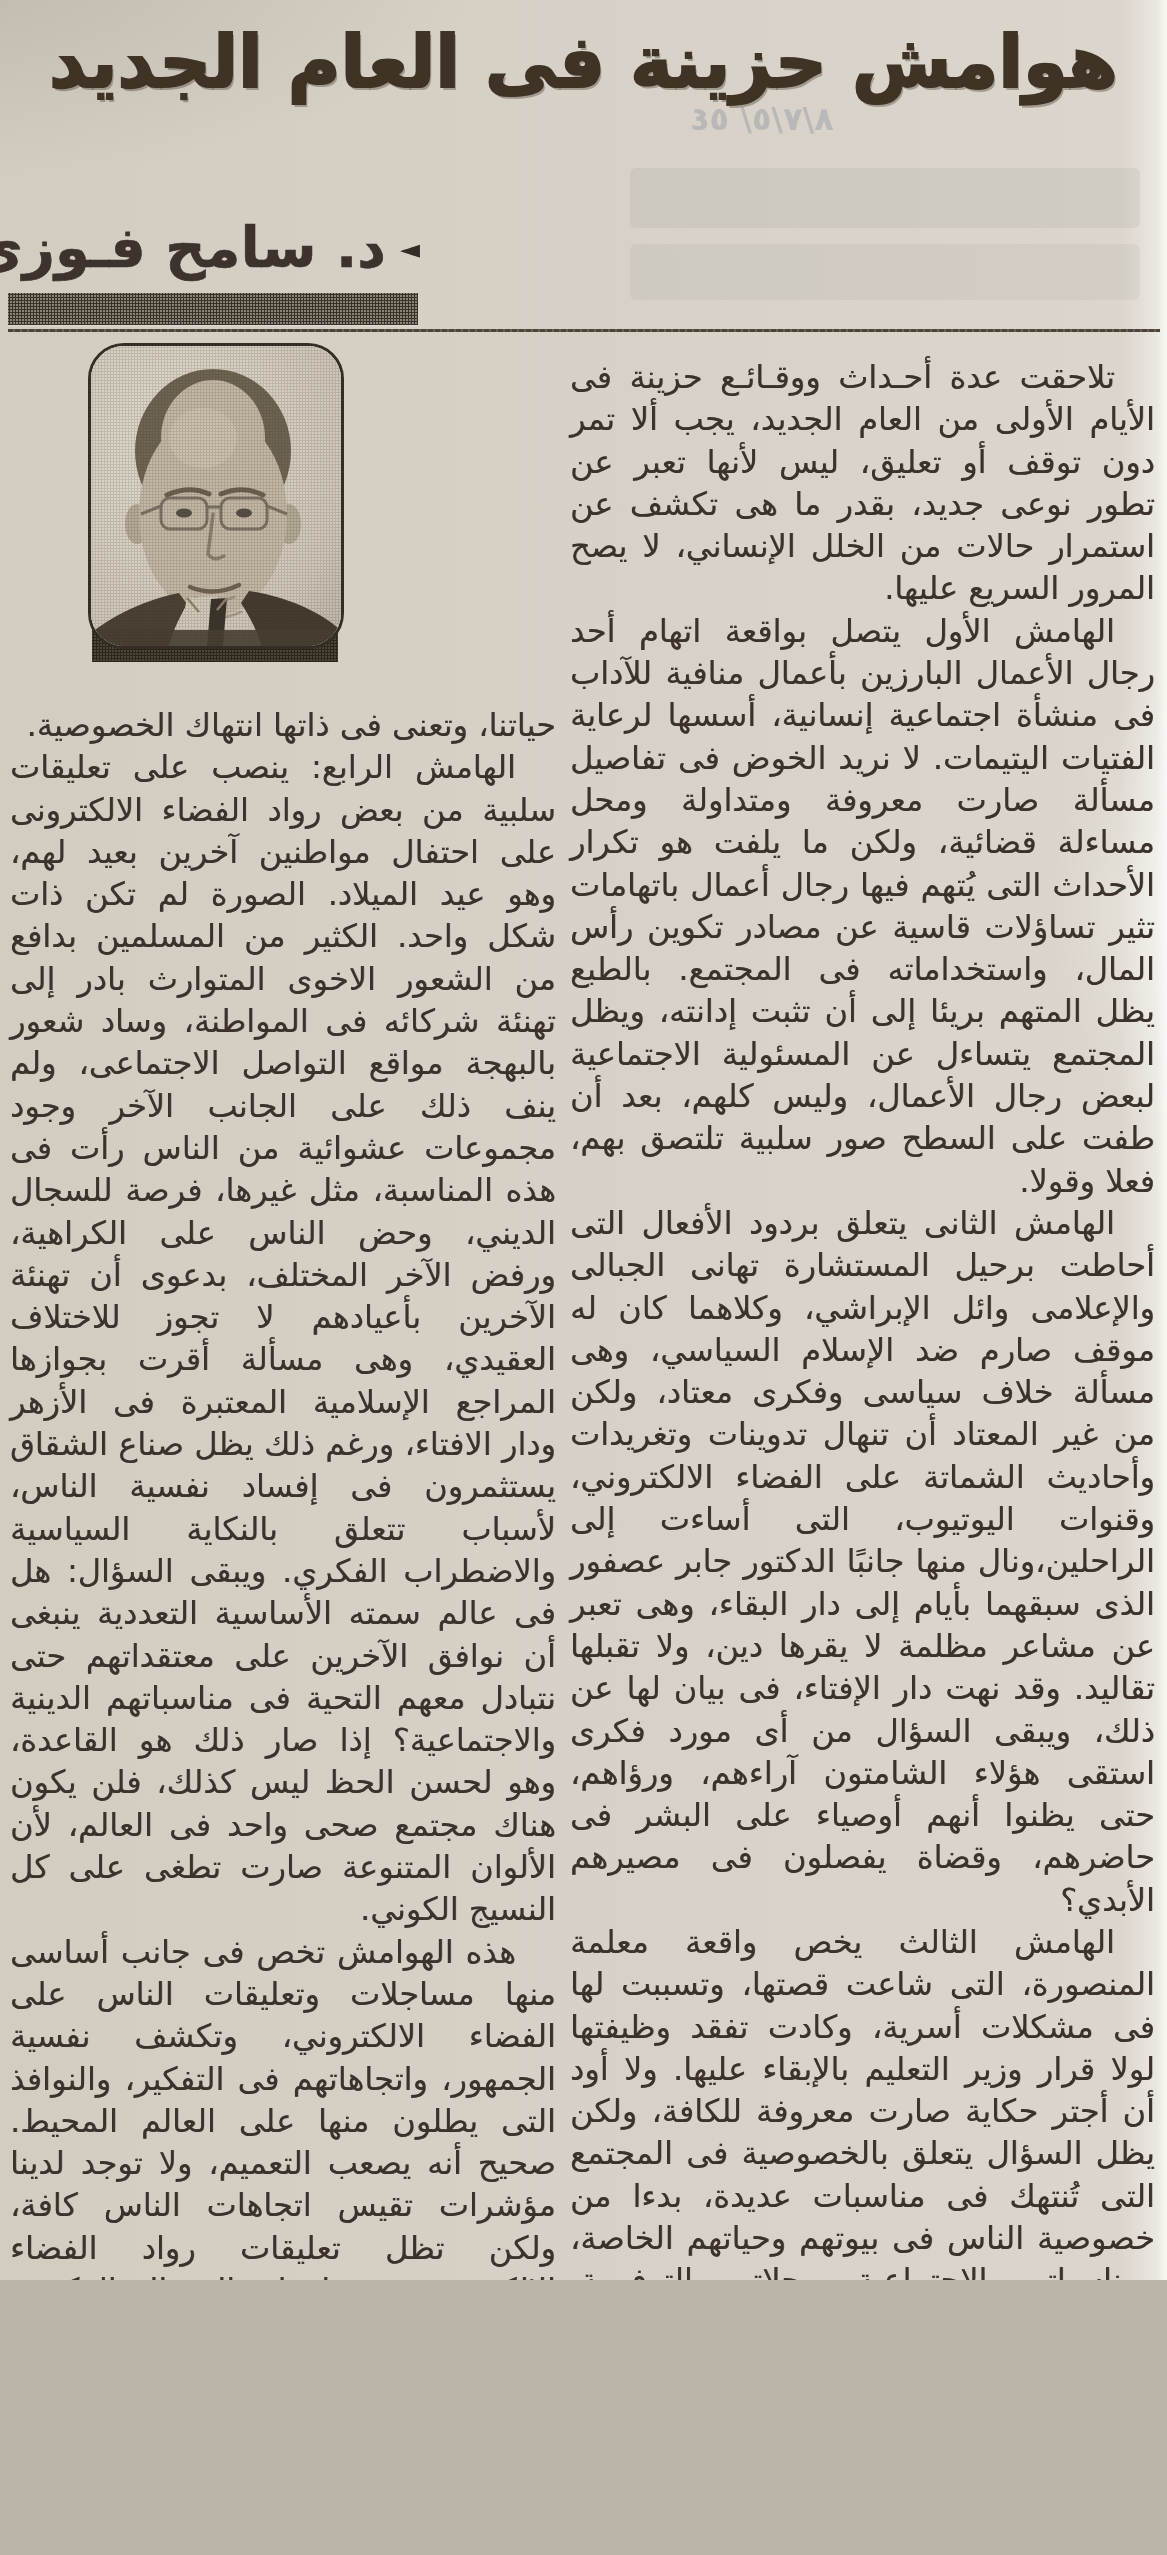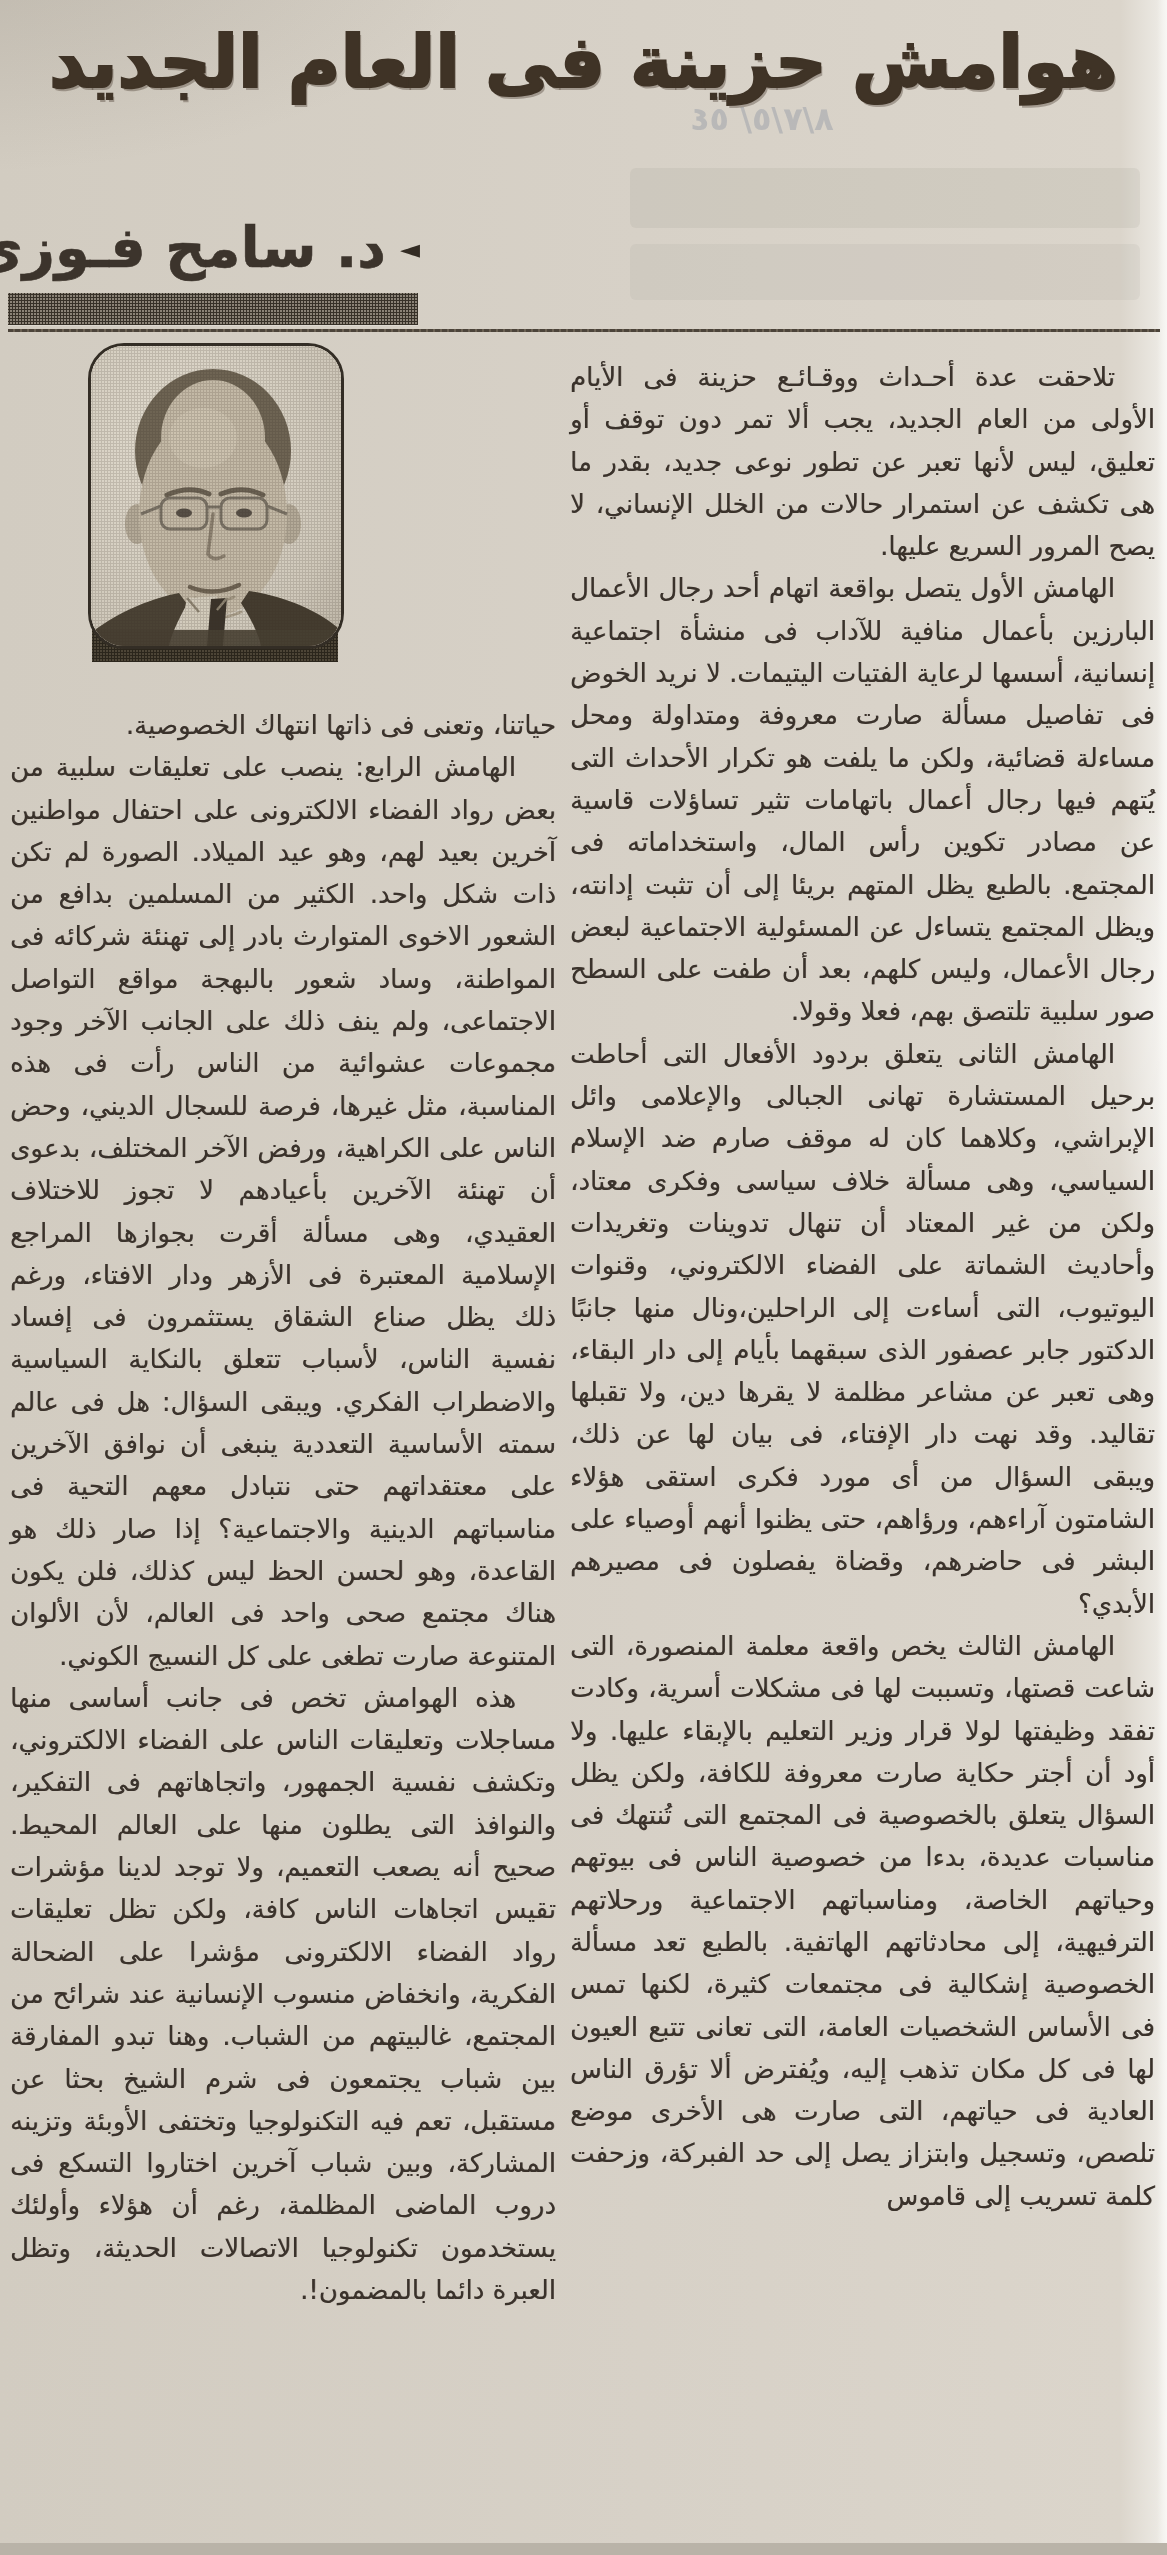--- a/index.html
+++ b/index.html
@@ -1,18 +1,18 @@
 <!DOCTYPE html>
 <html lang="ar" dir="rtl" style="--paper: #d7d1c7; --ink: #3a322b; --headline-ink: #3f3326; --bar: #8b8377; --photo-border: #332d25;"><head>
 <meta charset="utf-8">
 <style>
   html,body{margin:0;padding:0;background:#b9b3a8;}
   .page{
     position:relative;
-    width:1167px;height:2543px;
+    width:1167px;height:2280px;
     margin:0 auto;
     overflow:hidden;
     font-family:"DejaVu Sans",sans-serif;
     background:
       radial-gradient(1200px 500px at -5% -2%, rgba(120,112,100,.22), rgba(120,112,100,0) 45%),
       radial-gradient(900px 1400px at 104% 40%, rgba(255,255,255,.55), rgba(255,255,255,0) 18%),
       linear-gradient(90deg,#d2ccc1 0%, var(--paper,#d7d1c7) 55%, #dbd5cb 96%, #efede8 100%);
     color:var(--ink,#3a322b);
   }
   .edge-strip{position:absolute;right:0;top:0;width:10px;height:100%;
@@ -77,21 +77,21 @@
     background-size:3px 3px;
   }
   
   .col{
     position:absolute;direction:rtl;text-align:justify;
     color:var(--ink,#3a322b);
   }
   .col-right{left:570px;width:585px;top:356px;}
   .col-left{left:10px;width:546px;top:704px;}
   .para{
-    margin:0;font-size:26px;line-height:42.3px;
+    margin:0;font-size:32px;line-height:42.3px;
     text-indent:40px;font-weight:500;
     text-shadow:.4px 0 0 rgba(58,50,43,.55);
   }
   .para.flush{text-indent:0;}
 </style>
 </head>
 <body>
 
 <div class="page">
 

